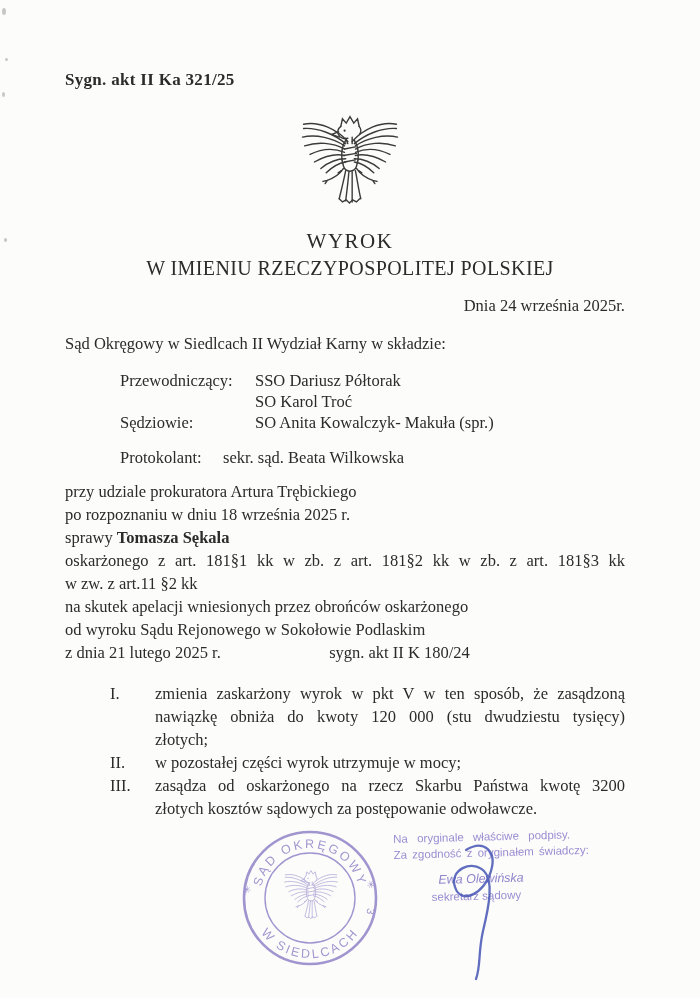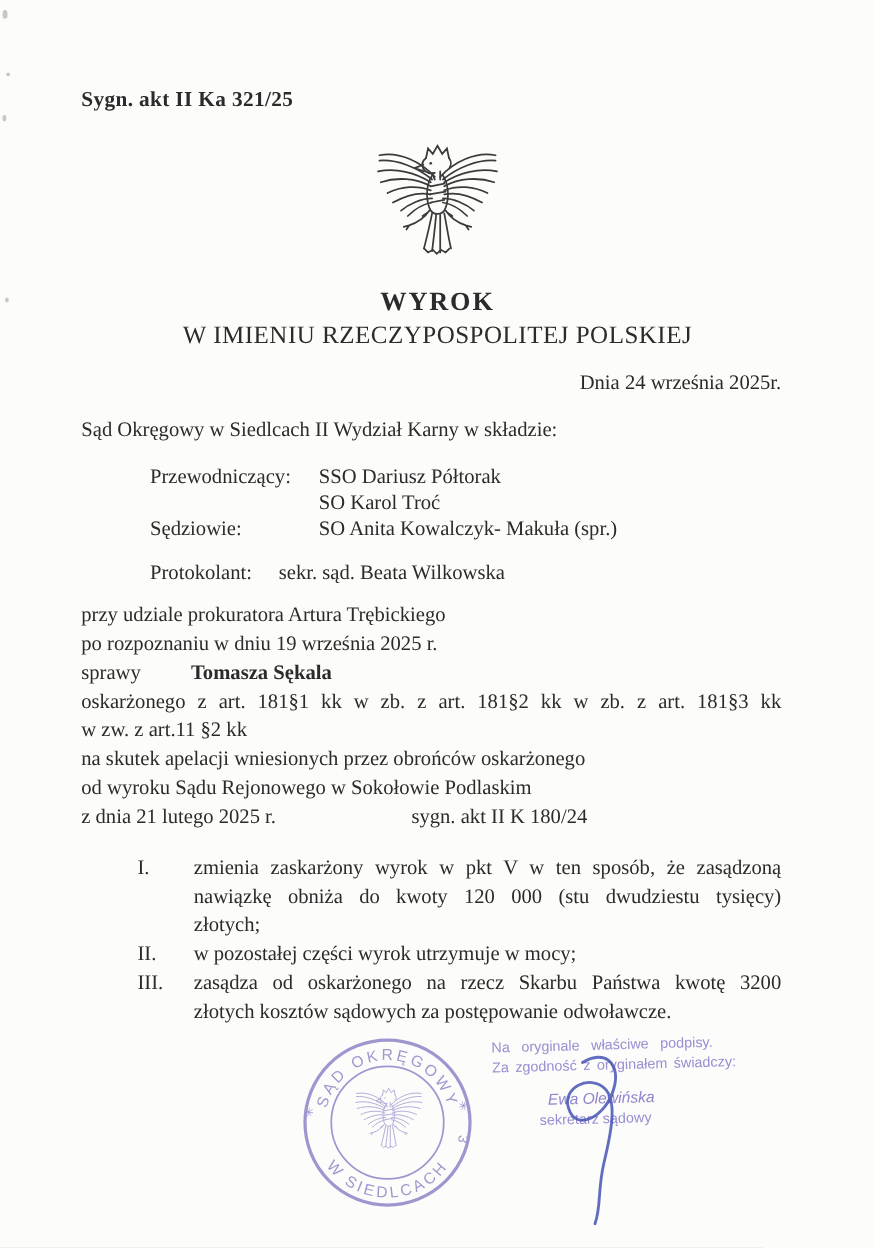--- a/index.html
+++ b/index.html
@@ -3,25 +3,25 @@
 <meta charset="utf-8">
 <style>
   html,body{margin:0;padding:0;background:#e8e8e6;}
   .page{
     position:relative;width:700px;height:998px;margin:0 auto;
     background:#fcfcfa;overflow:hidden;
     font-family:"Liberation Serif","DejaVu Serif",serif;
     color:#2b2b2b;font-size:16px;padding-left:12px;
   }
   .abs{position:absolute;}
-  .bold{font-weight:bold;margin-left:36px;}
+  .bold{font-weight:bold;}
   .center{left:0;width:700px;text-align:center;}
   .sygn{left:65px;top:70px;font-size:17px;font-weight:bold;letter-spacing:.3px;}
   .eagle{left:296px;top:110px;}
-  .title1{top:229px;font-weight:bold;font-size:21px;letter-spacing:1.5px;}
+  .title1{top:229px;font-weight:normal;font-size:21px;letter-spacing:1.5px;}
   .title2{top:257px;font-weight:normal;font-size:20px;letter-spacing:.4px;}
   .dateline{left:0;top:296px;width:625px;text-align:right;font-size:16.5px;}
   .courtline{left:65px;top:334px;font-size:16.5px;}
   .panel{left:120px;top:370px;font-size:16.5px;line-height:21px;}
   .panel-row{display:flex;}
   .panel-label{width:135px;}
   .clerk{left:120px;top:448px;font-size:16.5px;display:flex;}
   .clerk-label{width:103px;}
   .bodyblock{left:65px;top:480px;width:560px;line-height:23px;font-size:16.5px;}
   .jline{text-align:justify;text-align-last:justify;}
@@ -123,21 +123,21 @@
     </div>
   </div>
 
   <div class="abs clerk">
     <span class="clerk-label">Protokolant:</span>
     <span>sekr. sąd. Beata Wilkowska</span>
   </div>
 
   <div class="abs bodyblock">
     <div>przy udziale prokuratora Artura Trębickiego</div>
-    <div>po rozpoznaniu w dniu 19 września 2025 r.</div>
+    <div>po rozpoznaniu w dniu 18 września 2025 r.</div>
     <div><span>sprawy</span>&nbsp;<span class="bold">Tomasza Sękala</span></div>
     <div class="jline">oskarżonego z art. 181§1 kk w zb. z art. 181§2 kk w zb. z art. 181§3 kk</div>
     <div>w zw. z art.11 §2 kk</div>
     <div>na skutek apelacji wniesionych przez obrońców oskarżonego</div>
     <div>od wyroku Sądu Rejonowego w Sokołowie Podlaskim</div>
     <div class="appealrow">
       <span class="ap-date">z dnia 21 lutego 2025 r.</span>
       <span>sygn. akt II K  180/24</span>
     </div>
   </div>

